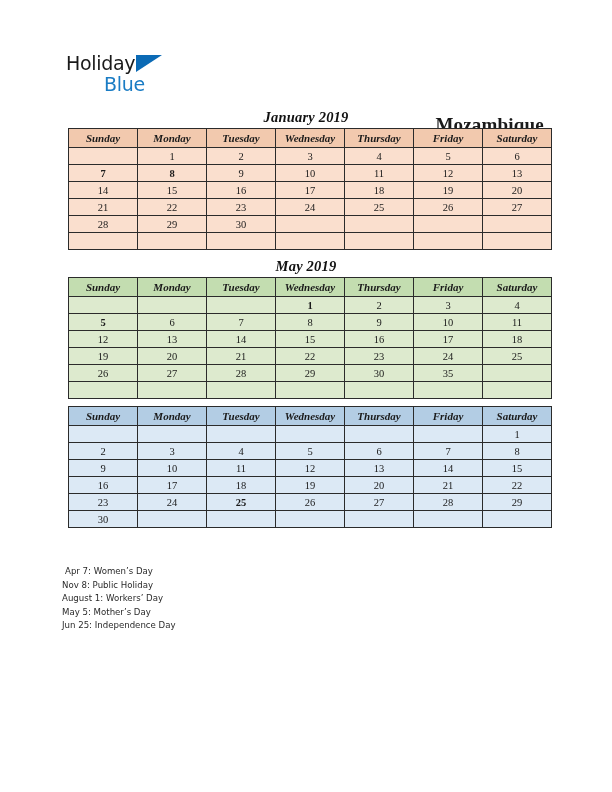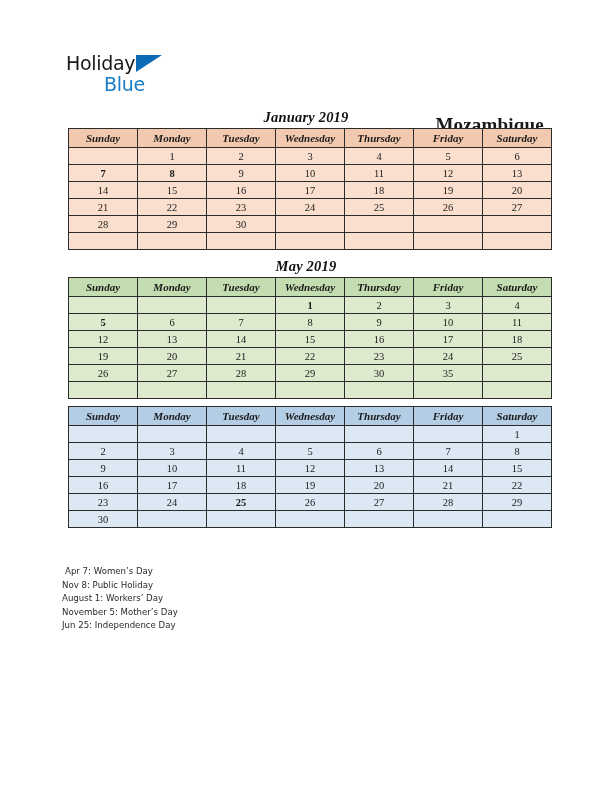--- a/index.html
+++ b/index.html
@@ -380,15 +380,15 @@
           <td></td>
         </tr>
       </tbody>
   </table>
 </div>
 
 <div class="holiday-list">
   <div class="holiday-item">Apr 7: Women’s Day</div>
   <div class="holiday-item">Nov 8: Public Holiday</div>
   <div class="holiday-item">August 1: Workers’ Day</div>
-  <div class="holiday-item">November 5: Mother’s Day</div>
+  <div class="holiday-item">May 5: Mother’s Day</div>
   <div class="holiday-item">Jun 25: Independence Day</div>
 </div>
 
 </body></html>

